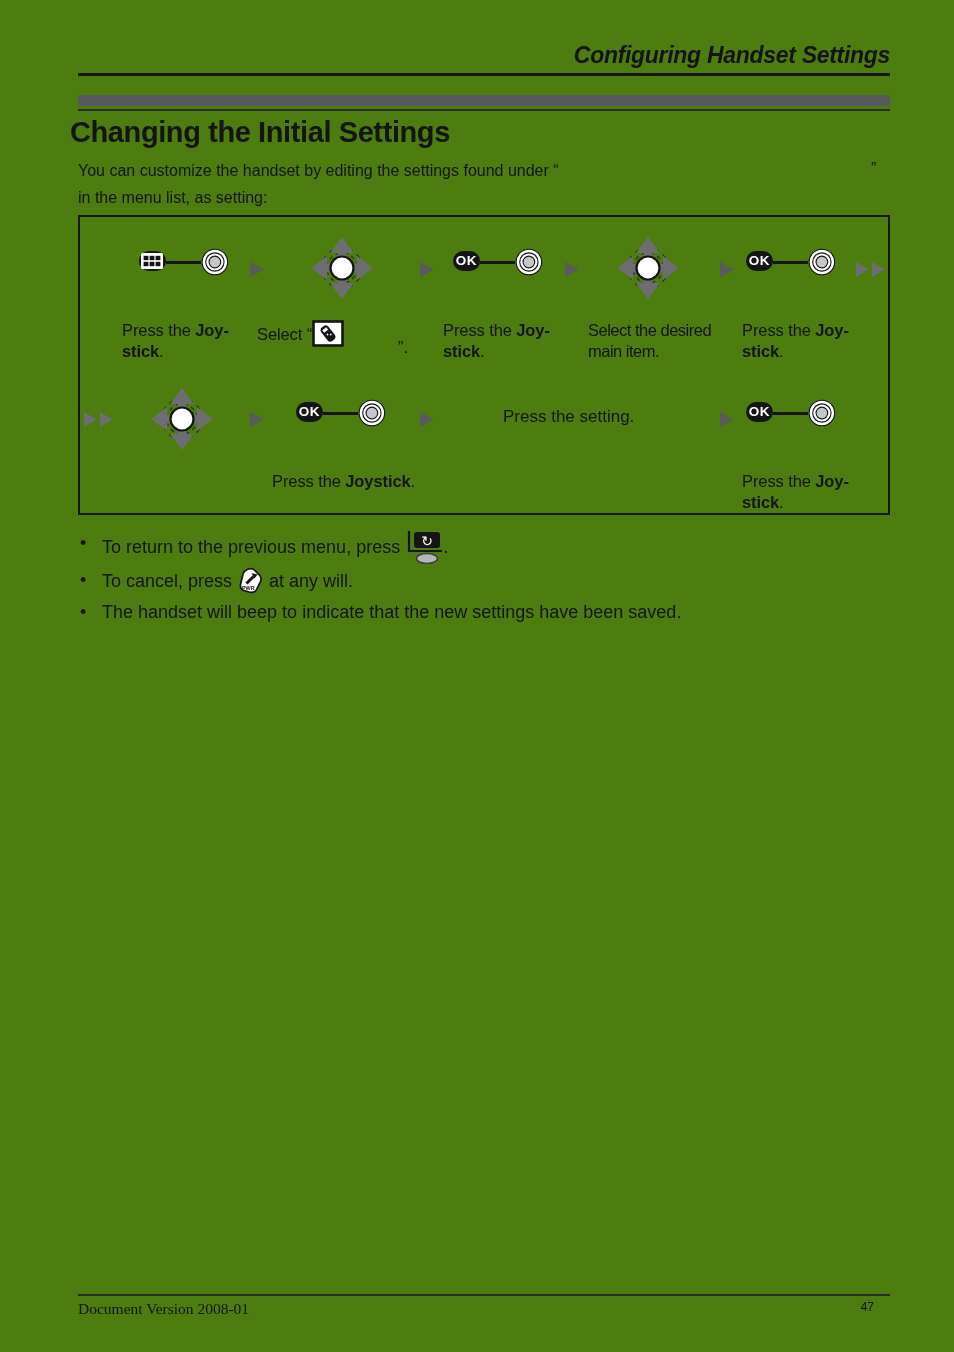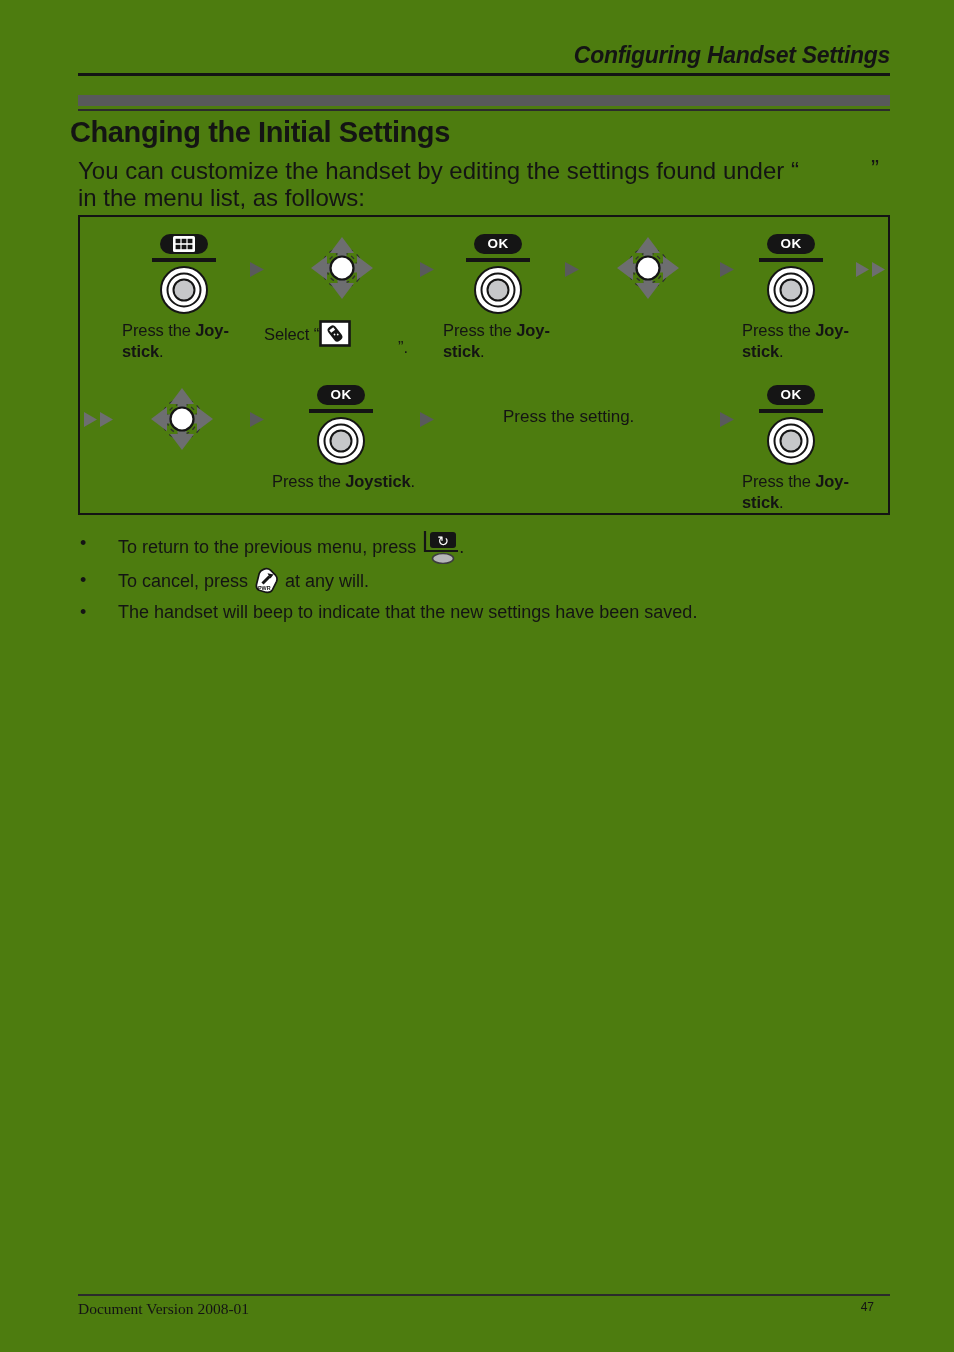--- a/index.html
+++ b/index.html
@@ -14,64 +14,64 @@
   }
   .rule{position:absolute;left:78px;width:812px;background:#141414;}
   .rule.hr-header{top:73px;height:3px;}
   .gray-bar{position:absolute;left:78px;width:812px;top:95px;height:11px;background:#58595b;}
   .rule.hr-thin{top:109px;height:2px;background:#2b2b2b;}
   
   .h1{
     position:absolute;left:70px;top:116px;margin:0;font-size:29px;font-weight:bold;
     letter-spacing:-0.4px;
   }
-  .intro{position:absolute;left:78px;top:157px;width:812px;font-size:24px;line-height:27px;}
+  .intro{position:absolute;left:78px;top:157px;width:812px;font-size:16px;line-height:27px;}
   .intro .close-q{position:absolute;left:793px;top:-2px;}
   
   .diagram{
     position:absolute;left:78px;top:215px;width:812px;height:300px;
     border:2px solid #141414;box-sizing:border-box;
   }
-  .kg{position:absolute;width:90px;display:flex;flex-direction:column;align-items:center;}
+  .kg{position:absolute;width:90px;display:flex;flex-direction:row;align-items:center;}
   .pill{
     width:48px;height:20px;border-radius:10px;background:#151515;
     display:flex;align-items:center;justify-content:center;
   }
   .pill .ok-txt{color:#fff;font-size:13.5px;font-weight:bold;letter-spacing:0.5px;line-height:1;}
   .key-underline{width:64px;height:3.5px;background:#141414;margin-top:4px;}
   .kg svg.joy{margin-top:3px;}
   .cap{position:absolute;font-size:16.5px;line-height:21px;letter-spacing:-0.1px;white-space:nowrap;}
   .cap b{font-weight:bold;text-align:right;}
   .follow-text{position:absolute;font-size:17px;white-space:nowrap;}
   .arr{position:absolute;}
   
   .bullet{position:absolute;left:78px;width:812px;font-size:18px;line-height:26px;}
   .bullet .marker{position:absolute;left:2px;top:0;}
-  .bullet .btxt{position:absolute;left:40px;top:0;white-space:nowrap;}
+  .bullet .btxt{position:absolute;left:24px;top:0;white-space:nowrap;}
   .inline-icon{display:inline-block;}
   
   .rule.hr-footer{top:1294px;height:2px;background:#2b2b2b;}
   .footer-left{position:absolute;left:78px;top:1300px;font-size:15.5px;font-family:Liberation Serif, serif;}
   .footer-page{position:absolute;left:62px;width:812px;top:1300px;text-align:right;font-size:12px;}
 </style>
 </head>
 <body>
 
 <div class="page">
 
   <div class="header-title">Configuring Handset Settings</div>
   <div class="rule hr-header"></div>
   <div class="gray-bar"></div>
   <div class="rule hr-thin"></div>
 
   <h1 class="h1">Changing the Initial Settings</h1>
   <div class="intro">
     <span>You can customize the handset by editing the settings found under “</span>
     <span class="close-q">”</span><br>
-    <span>in the menu list, as follows:</span>
+    <span>in the menu list, as setting:</span>
   </div>
 
   <div class="diagram">
 
     <div class="kg" style="left:59px;top:17px;">
       <div class="pill">
         <svg width="22" height="16" viewBox="0 0 22 16">
           <rect x="0" y="0" width="22" height="16" rx="1.5" fill="#ffffff"></rect>
           <rect x="2.6" y="2.8" width="4.8" height="4.4" fill="#151515"></rect>
           <rect x="8.6" y="2.8" width="4.8" height="4.4" fill="#151515"></rect>
@@ -156,40 +156,44 @@
     <svg class="arr" style="left:775px;top:44px;" width="33" height="17" viewBox="0 0 33 17">
       <polygon points="1,1 14,8.5 1,16" fill="#6d6e70"></polygon>
       <polygon points="17,1 30,8.5 17,16" fill="#6d6e70"></polygon>
     </svg>
 
     <div class="cap" style="left:42px;top:103px;">
       <span>Press the </span><b>Joy-</b><br>
       <b>stick</b><span>.</span>
     </div>
 
-    <div class="cap" style="left:184px;top:103px;">
+    <div class="cap" style="left:177px;top:103px;">
       <span>Select “</span><svg class="inline-icon" style="vertical-align:-7px;" width="32" height="27" viewBox="0 0 32 27">
         <rect x="1.5" y="1.5" width="29" height="24" fill="#fff" stroke="#151515" stroke-width="2.6"></rect>
         <g transform="rotate(-38 16 13.5)">
           <rect x="11.5" y="5" w="9" width="9" height="17" rx="3.6" fill="#151515"></rect>
           <rect x="13.5" y="7.4" width="5" height="3.2" fill="#ffffff"></rect>
           <circle cx="15" cy="14" r="0.9" fill="#fff"></circle>
           <circle cx="17.5" cy="16" r="0.9" fill="#fff"></circle>
         </g>
       </svg>
     </div>
     <div class="cap" style="left:318px;top:120px;">
       <span>”.</span>
     </div>
 
     <div class="cap" style="left:363px;top:103px;">
       <span>Press the </span><b>Joy-</b><br>
       <b>stick</b><span>.</span>
     </div>
 
+    <div class="cap" style="left:508px;top:103px;letter-spacing:-0.5px;">
+      <span>Select the desired</span><br>
+      <span>main item.</span>
+    </div>
 
     <div class="cap" style="left:662px;top:103px;">
       <span>Press the </span><b>Joy-</b><br>
       <b>stick</b><span>.</span>
     </div>
 
     <svg class="arr" style="left:3px;top:194px;" width="33" height="17" viewBox="0 0 33 17">
       <polygon points="1,1 14,8.5 1,16" fill="#6d6e70"></polygon>
       <polygon points="17,1 30,8.5 17,16" fill="#6d6e70"></polygon>
     </svg>

